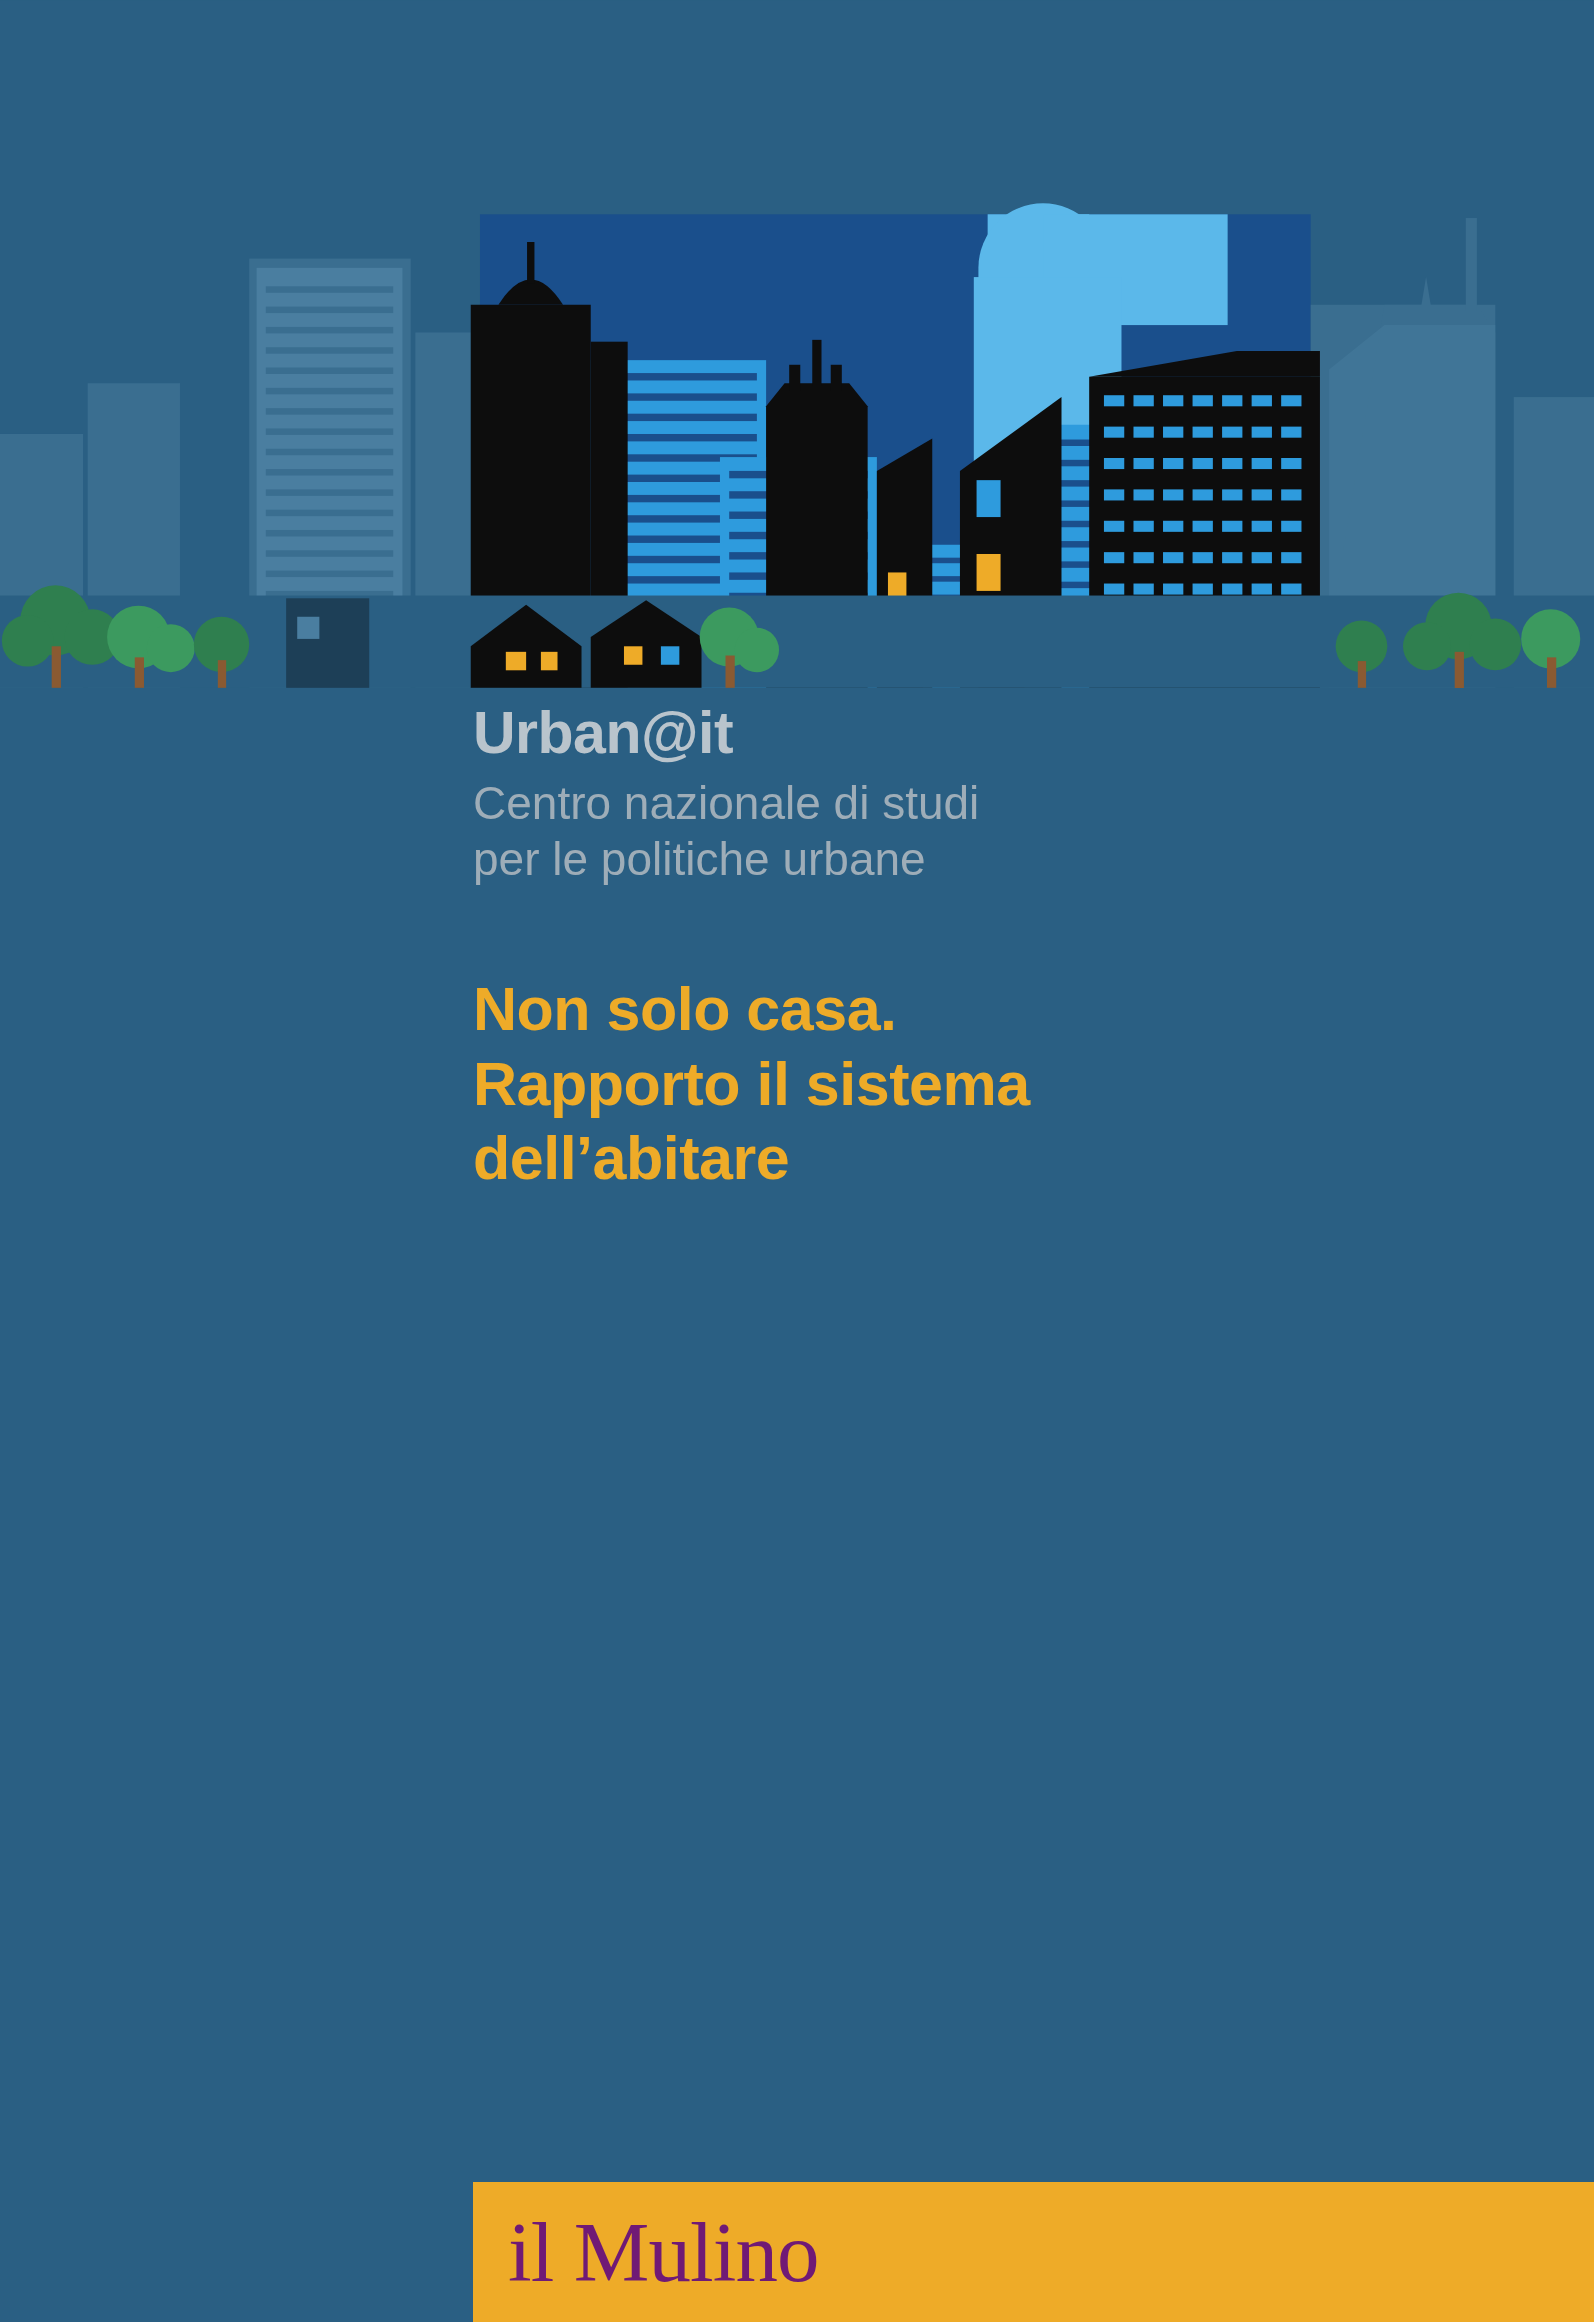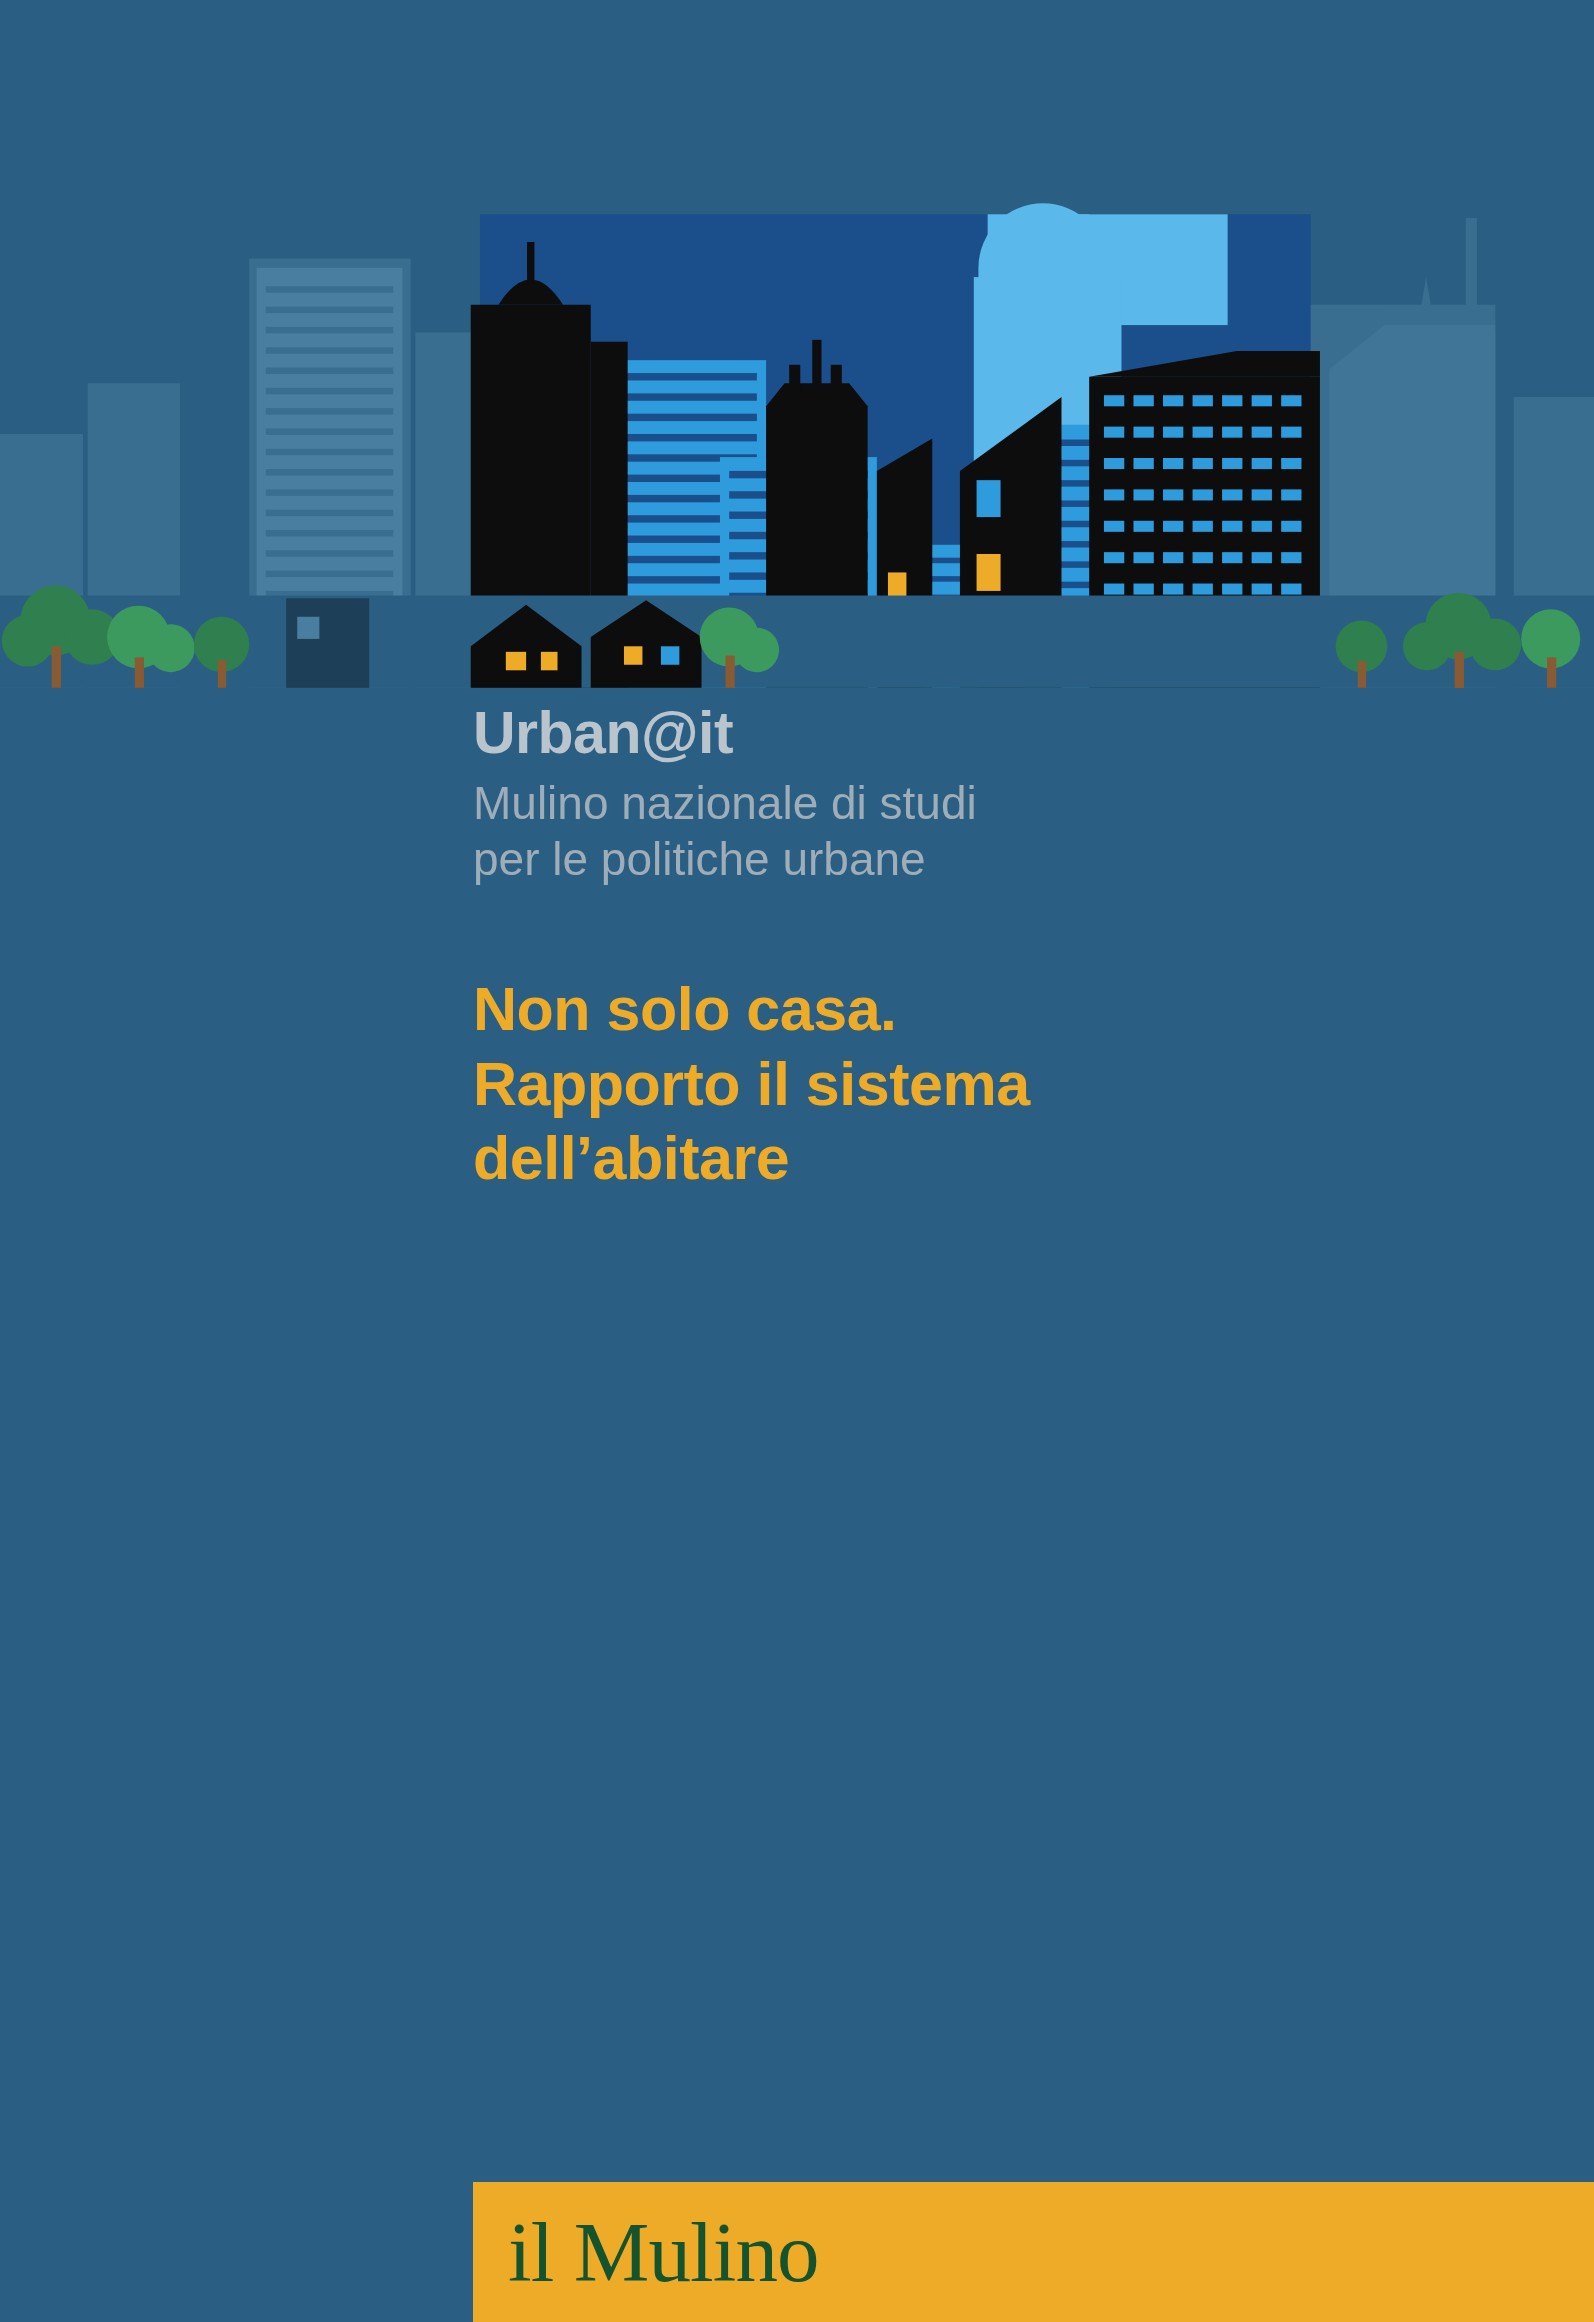--- a/index.html
+++ b/index.html
@@ -81,21 +81,21 @@
     width: 1122px;
     height: 140px;
     background: #eeab28;
     display: flex;
     align-items: center;
     justify-content: flex-start;
   }
   .publisher-name {
     font-family: "Liberation Serif", serif;
     font-size: 85px;
-    color: #14532d;
+    color: #701a75;
     padding-left: 35px;
     line-height: 1;
     letter-spacing: -0.9px;
   }
 </style>
 </head>
 <body>
 
 <div class="cover">
 
@@ -369,21 +369,21 @@
         <g fill="#2f7f4f">
           <circle cx="1475" cy="700" r="28"></circle>
         </g>
         <rect x="1471" y="716" width="9" height="29" fill="#8a5a32"></rect>
       </g>
     </svg>
   </div>
 
   <div class="text-block">
     <div class="brand">Urban@it</div>
-    <div class="brand-sub">Mulino nazionale di studi</div>
+    <div class="brand-sub">Centro nazionale di studi</div>
     <div class="brand-sub">per le politiche urbane</div>
 
 
     <div class="subtitle">
       <div>Non solo casa.</div>
       <div>Rapporto il sistema</div>
       <div>dell’abitare</div>
     </div>
   </div>
 

